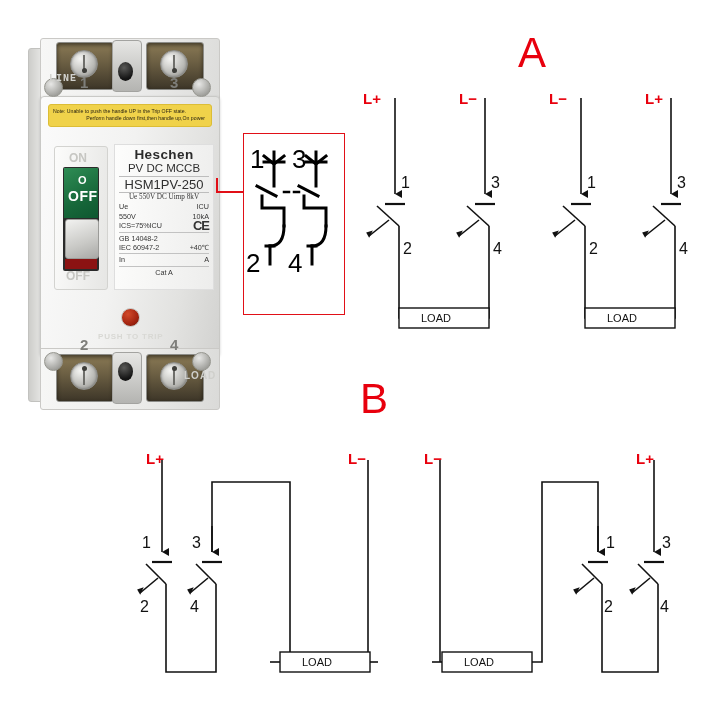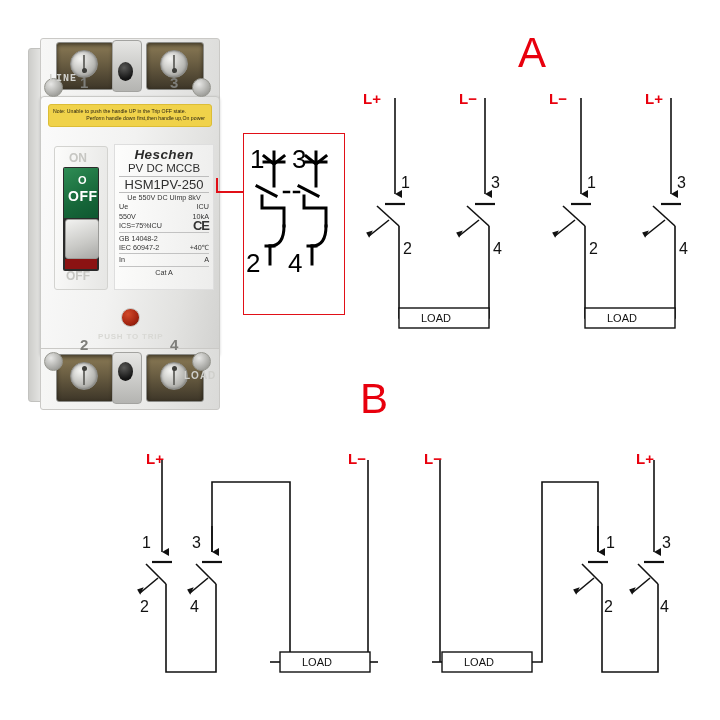--- a/index.html
+++ b/index.html
@@ -105,27 +105,27 @@
   .warn div{font-size:5.2px;line-height:7px;color:#2a2413;white-space:nowrap;}
   .warn div:nth-child(2){text-align:right;padding-right:2px;}
 
   
   .plate{
     position:absolute;left:92px;top:126px;width:100px;height:146px;
     background:linear-gradient(95deg,#fdfdfc,#ededec);
     border:1px solid #dedede;box-sizing:border-box;padding:2px 4px;
   }
   .brand{font-size:13.5px;font-weight:700;color:#2b2b2b;text-align:center;
-    letter-spacing:.4px;line-height:15px;font-style:italic;}
+    letter-spacing:.4px;line-height:15px;}
   .ptype{font-size:11.5px;color:#2f2f2f;text-align:center;line-height:13px;}
   .pmodel{font-size:13px;color:#2f2f2f;text-align:center;line-height:15px;
     border-top:1px solid #bdbdbd;border-bottom:1px solid #bdbdbd;margin-top:1px;}
   .prow{display:flex;justify-content:space-between;font-size:7.2px;color:#343434;
     line-height:9.4px;}
-  .prow.c{justify-content:center;}
+  .prow.c{justify-content:center;font-family:Liberation Serif, serif;}
   .pline{border-top:1px solid #c2c2c2;margin:1px 0;}
   .ce{font-weight:700;font-size:13px;letter-spacing:-1px;}
 
   
   .toggle-frame{
     position:absolute;left:32px;top:128px;width:52px;height:142px;
     background:linear-gradient(95deg,#fcfcfb,#e6e6e4);
     border:1px solid #d3d3d0;border-radius:3px;
   }
   .onword{position:absolute;left:14px;top:4px;font-size:12px;color:#c6c6c2;font-weight:700;text-align:right;}

